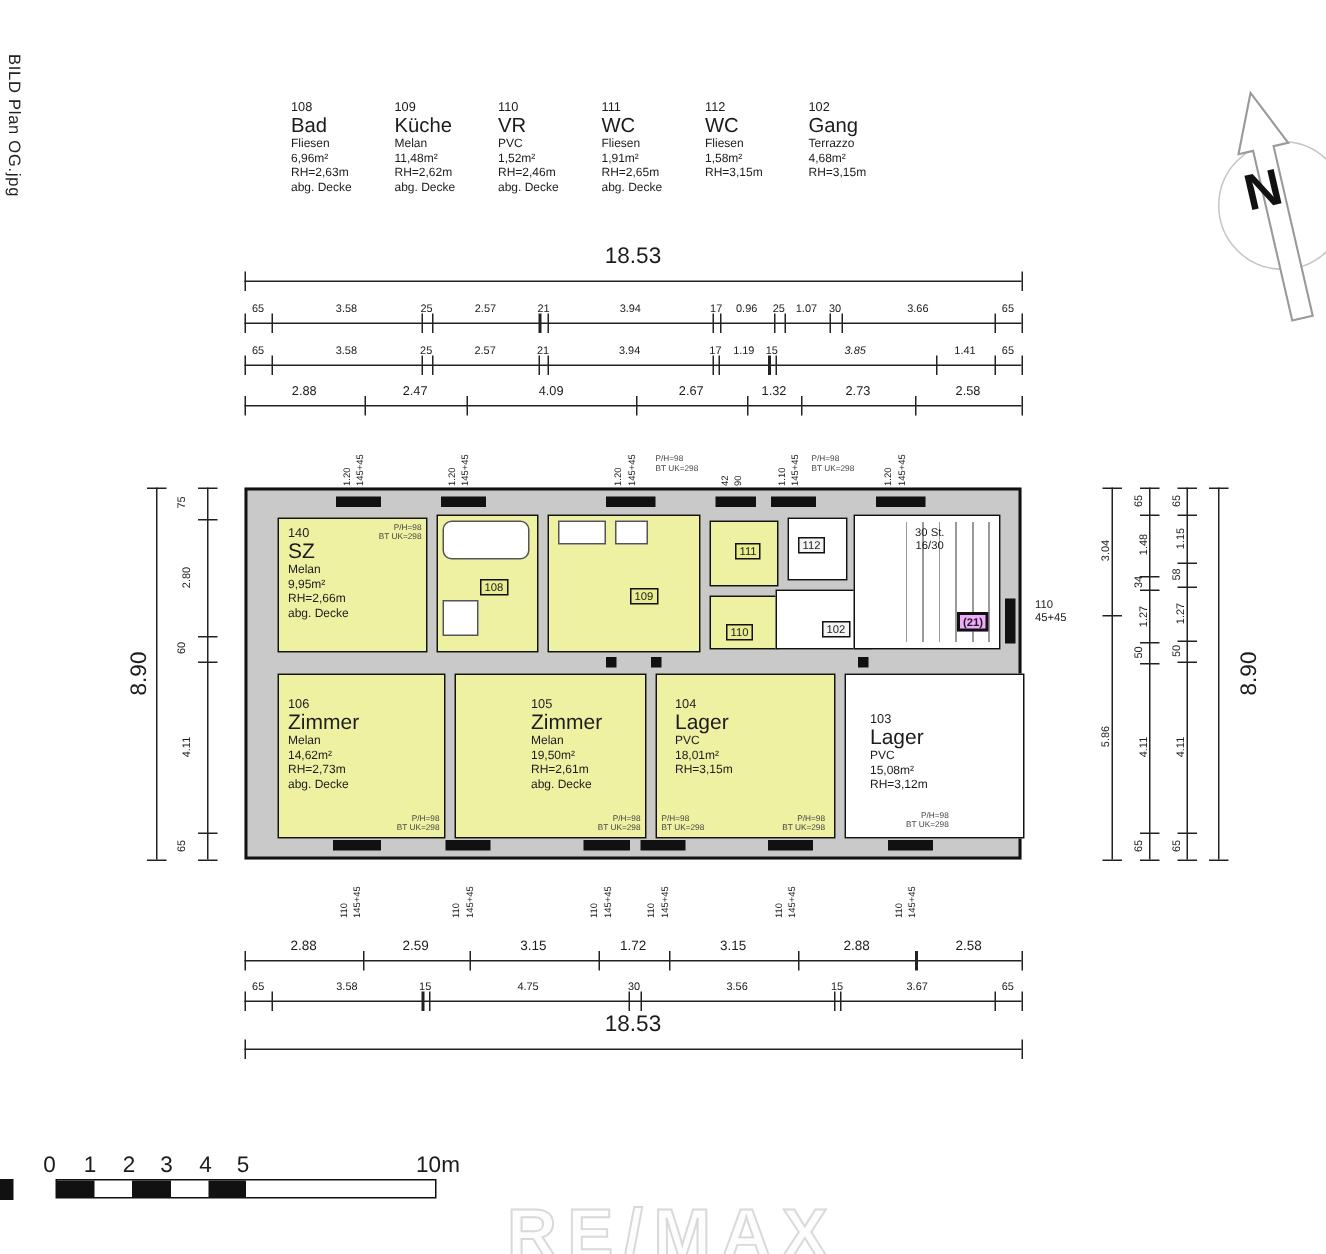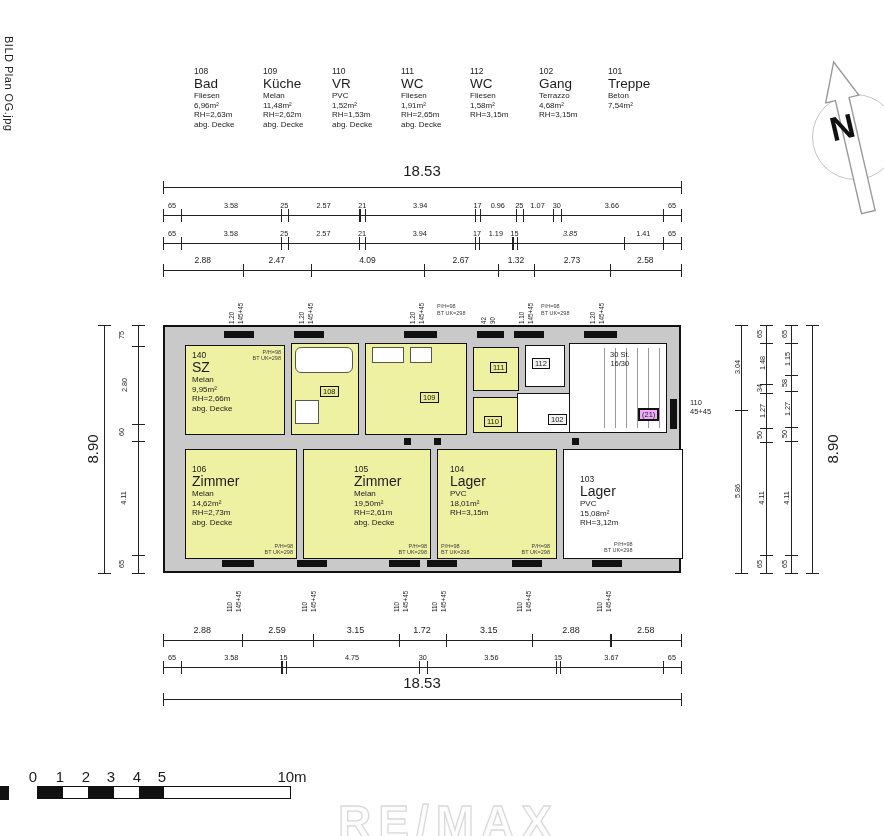--- a/index.html
+++ b/index.html
@@ -32,21 +32,21 @@
   .plan{left:163px;top:325px;width:518px;height:248px;background:#c9c9c9;border:2px solid #111;box-sizing:border-box;}
   .room{position:absolute;border:1.6px solid #111;box-sizing:border-box;}
   .yellow{background:#eef0a2;}
   .white{background:#ffffff;}
   .room-text{position:absolute;left:6px;top:4px;}
   .rt-num{font-size:8.5px;line-height:10px;display:block;}
   .rt-name{font-size:14px;line-height:15px;display:block;}
   .rt-line{font-size:8px;line-height:9.5px;display:block;}
   .tag{position:absolute;border:1.2px solid #111;background:#e9ec90;font-size:7.5px;line-height:9px;
        padding:0 2px;white-space:nowrap;}
-  .tag-dark{background:#f0abfc;border:2px solid #111;font-weight:normal;}
+  .tag-dark{background:#f0abfc;border:2px solid #111;font-weight:bold;}
   .tiny-note{position:absolute;font-size:5.5px;line-height:6px;color:#444;text-align:right;white-space:nowrap;}
   .win{position:absolute;background:#111;}
   .door{position:absolute;width:7px;height:7px;background:#111;}
   .treads{position:absolute;background:repeating-linear-gradient(90deg,#9a9a9a 0 1px,transparent 1px 11px);}
   .fixture{position:absolute;background:#fff;border:1px solid #555;box-sizing:border-box;}
   .stair-note{position:absolute;font-size:7.5px;line-height:9px;text-align:center;}
 
   
   .wlab{position:absolute;display:flex;gap:1px;}
   .wlab span{writing-mode:vertical-rl;transform:rotate(180deg);font-size:6.3px;line-height:8px;white-space:nowrap;}
@@ -91,21 +91,21 @@
       <span class="leg-line">Melan</span>
       <span class="leg-line">11,48m²</span>
       <span class="leg-line">RH=2,62m</span>
       <span class="leg-line">abg. Decke</span>
     </div>
     <div class="leg-col">
       <span class="leg-num">110</span>
       <span class="leg-name">VR</span>
       <span class="leg-line">PVC</span>
       <span class="leg-line">1,52m²</span>
-      <span class="leg-line">RH=1,53m</span>
+      <span class="leg-line">RH=2,46m</span>
       <span class="leg-line">abg. Decke</span>
     </div>
     <div class="leg-col">
       <span class="leg-num">111</span>
       <span class="leg-name">WC</span>
       <span class="leg-line">Fliesen</span>
       <span class="leg-line">1,91m²</span>
       <span class="leg-line">RH=2,65m</span>
       <span class="leg-line">abg. Decke</span>
     </div>
@@ -116,27 +116,20 @@
       <span class="leg-line">1,58m²</span>
       <span class="leg-line">RH=3,15m</span>
 
     </div>
     <div class="leg-col">
       <span class="leg-num">102</span>
       <span class="leg-name">Gang</span>
       <span class="leg-line">Terrazzo</span>
       <span class="leg-line">4,68m²</span>
       <span class="leg-line">RH=3,15m</span>
-
-    </div>
-    <div class="leg-col">
-      <span class="leg-num">101</span>
-      <span class="leg-name">Treppe</span>
-      <span class="leg-line">Beton</span>
-      <span class="leg-line">7,54m²</span>
 
     </div>
   </div>
 
 <div class="dim-h" style="left:163px;top:160px;width:518px;height:34px;--line:27px;--lab:2px;--fs:15px;">
     <div class="dl-line"></div>
     <div class="dl-tick" style="left: 0px;"></div>
     <span class="dl-num" style="left: 259px;">18.53</span>
     <div class="dl-tick" style="left: 518px;"></div>
   </div>

